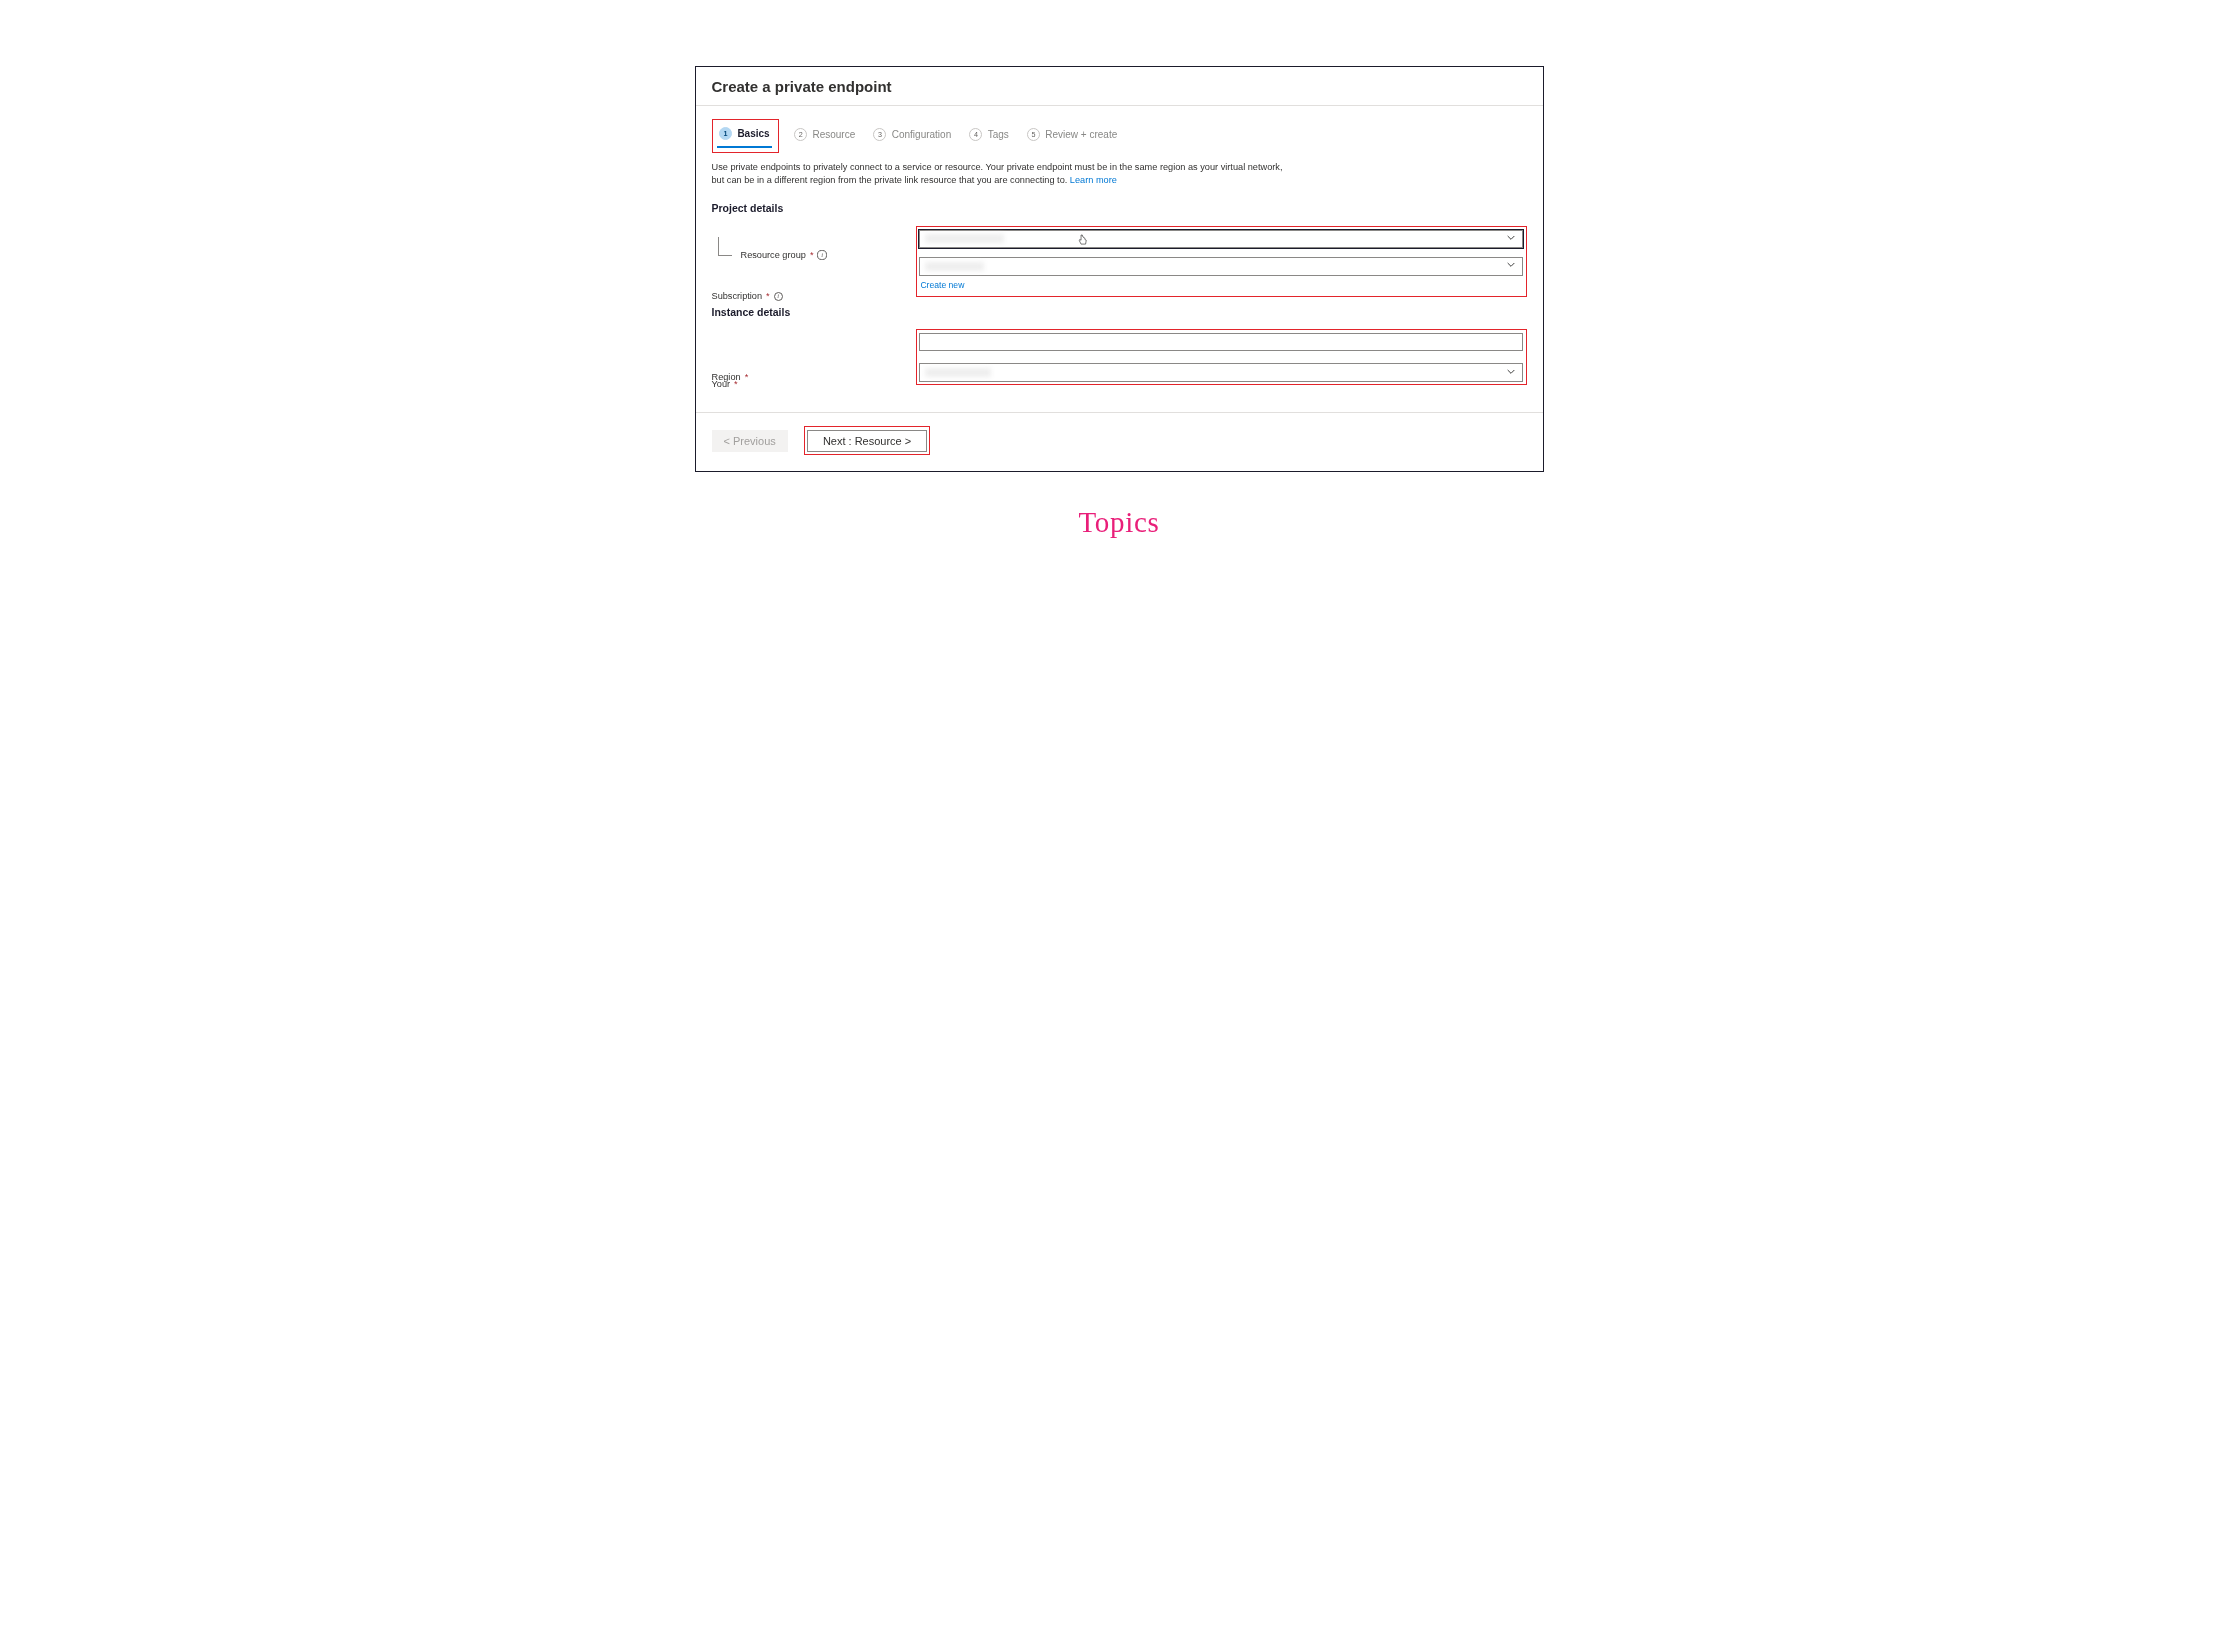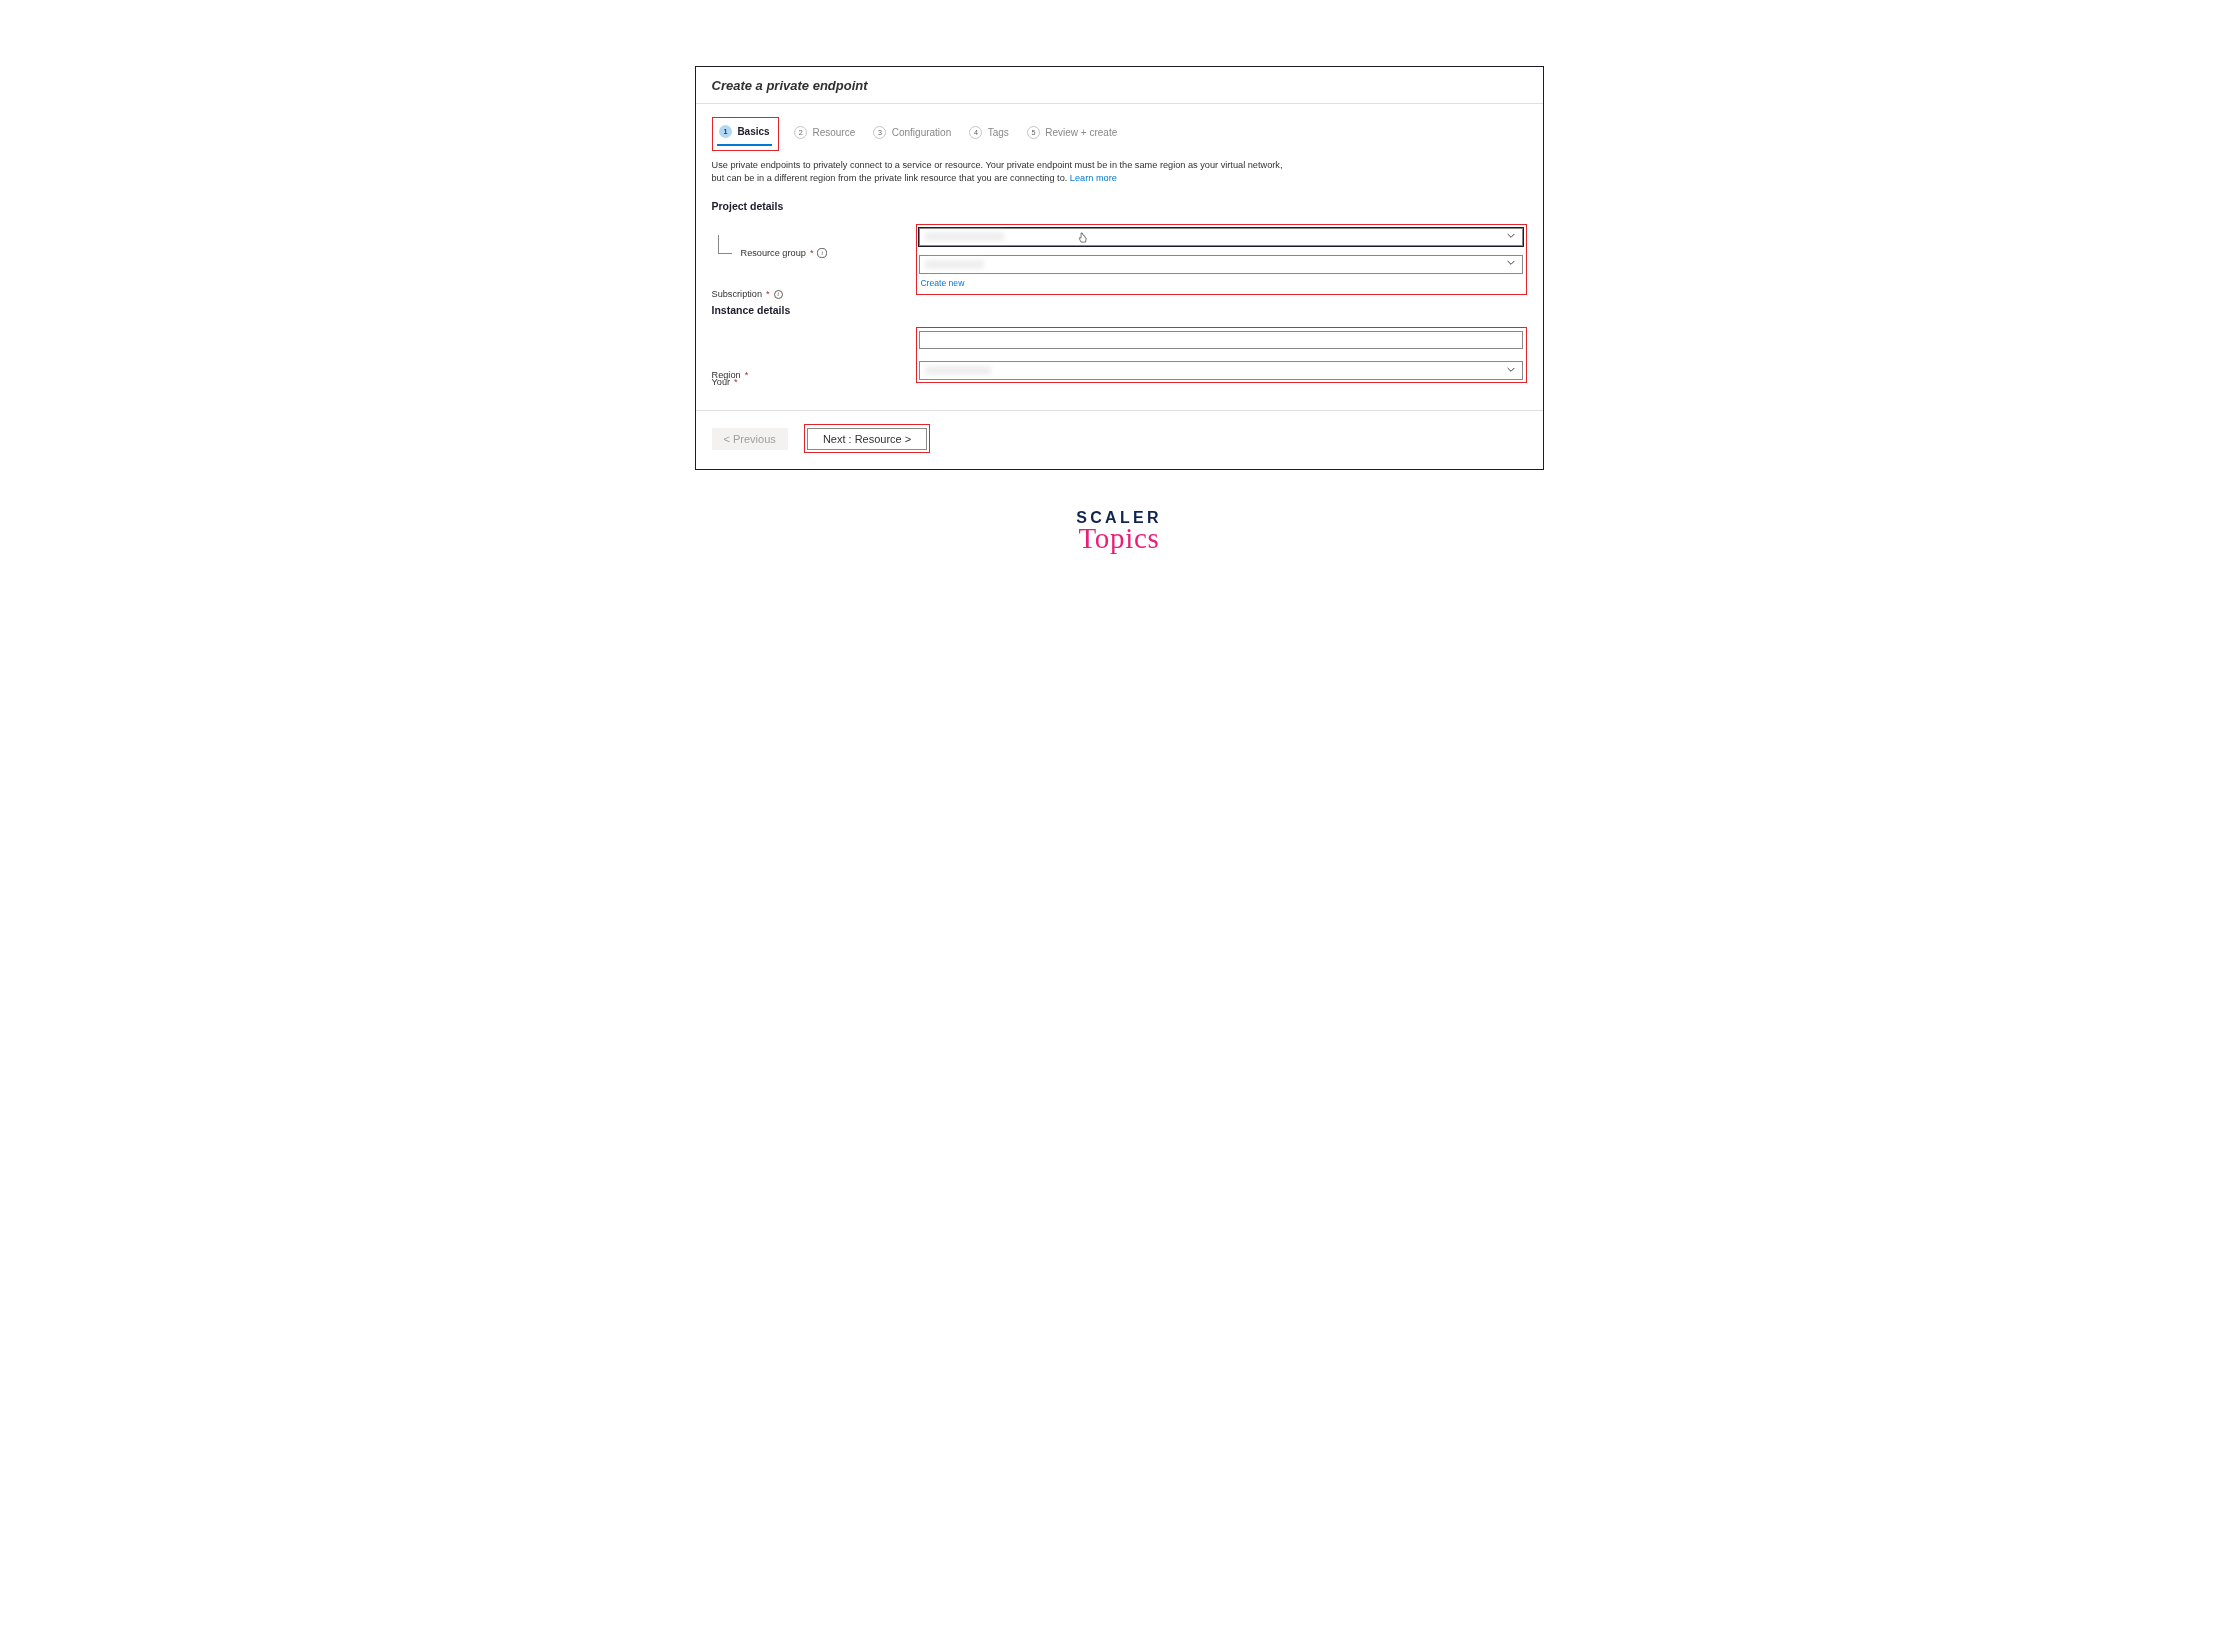--- a/index.html
+++ b/index.html
@@ -16,24 +16,23 @@
   }
   .panel {
     border: 1.3px solid #1b1b2b;
     background: #fff;
   }
   .panel-header {
     padding: 10.5px 16px;
     border-bottom: 0.7px solid #e1dfdd;
   }
   .panel-title {
-    font-size: 13px;
+    font-size: 15px;
     font-weight: 600;
     color: #323130;
-    font-style: italic;
   }
   .tabs {
     display: flex;
     align-items: center;
     gap: 13px;
     padding: 13px 16px 0 16px;
   }
   .tab {
     display: flex;
     align-items: center;
@@ -360,17 +359,16 @@
     <div class="footer">
       <button class="btn btn-prev">&lt; Previous</button>
       <span class="btn-hl">
         <button class="btn btn-next">Next : Resource &gt;</button>
       </span>
     </div>
 
   </div>
 
   <div class="brand">
-    <div class="brand-scaler">SCALER</div>
     <div class="brand-topics">Topics</div>
   </div>
 </div>
 
 
 </body></html>

